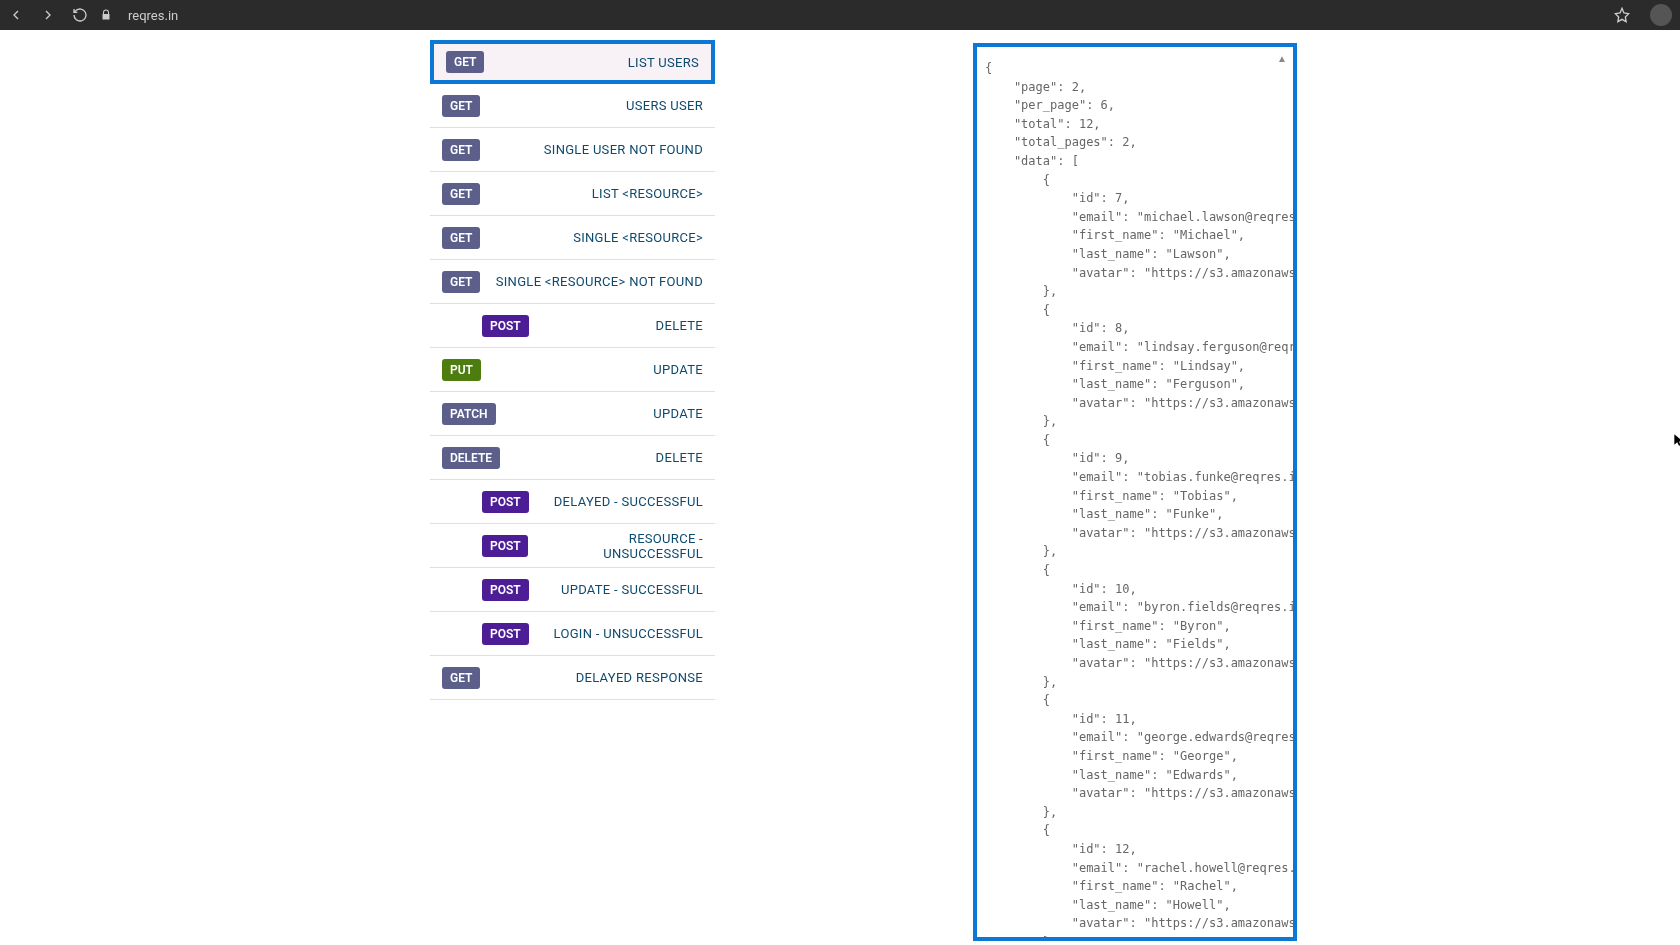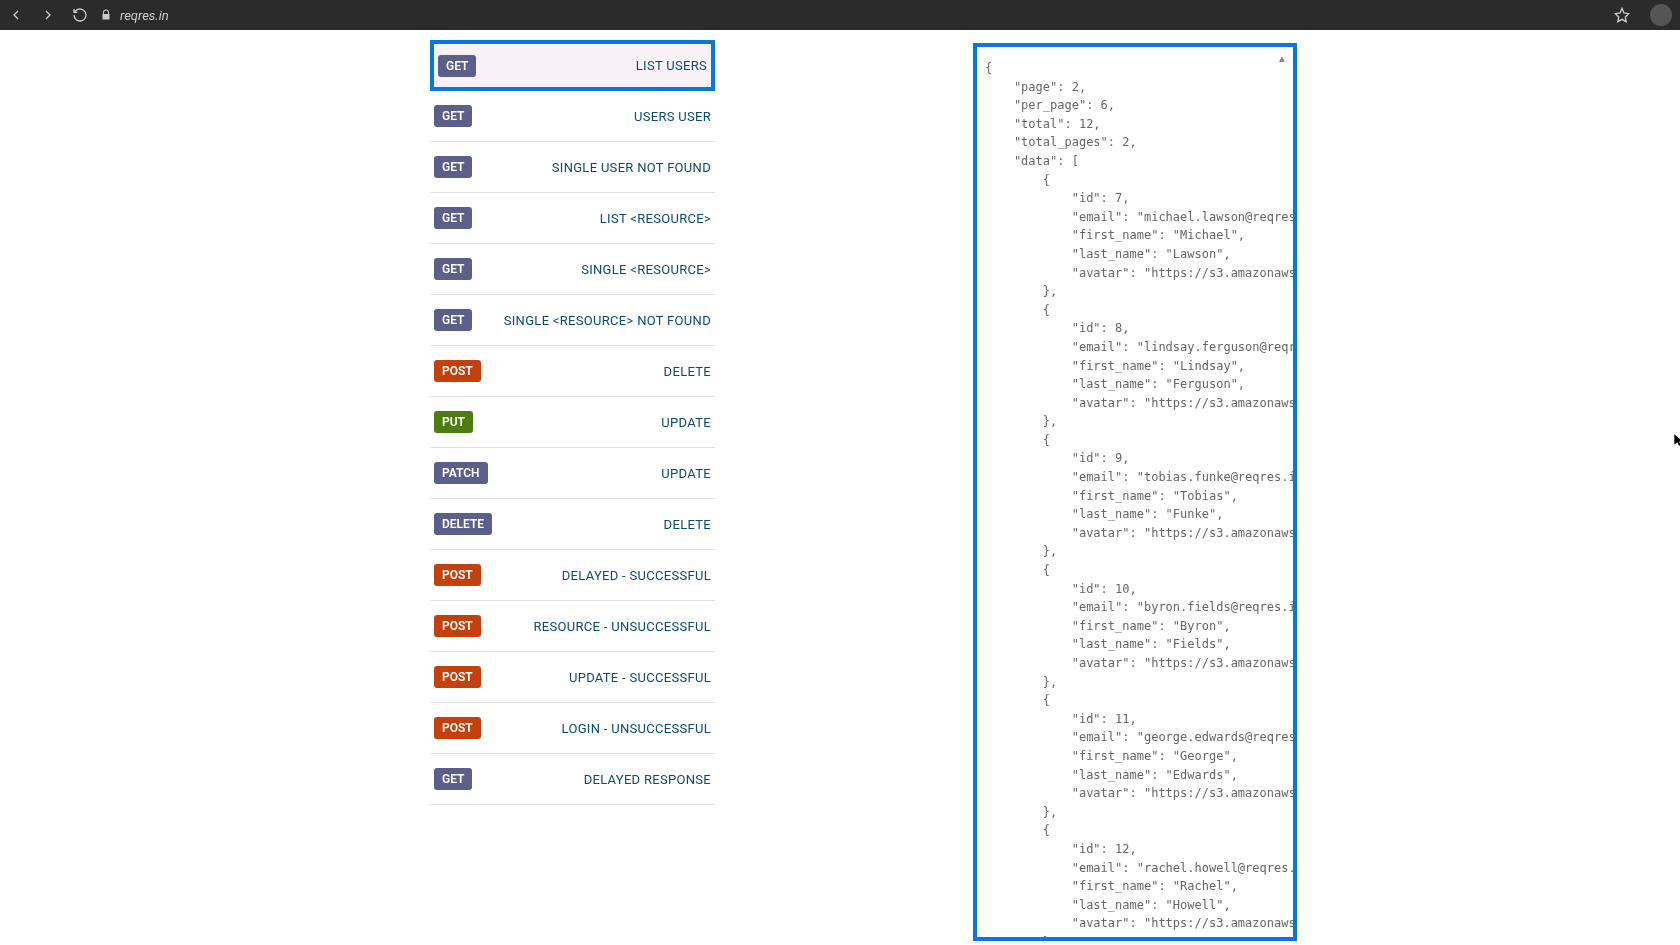--- a/index.html
+++ b/index.html
@@ -22,63 +22,62 @@
     display: flex;
     gap: 16px;
     align-items: center;
     color: #cccccc;
   }
   .nav-icon { width: 16px; height: 16px; cursor: pointer; }
   .url-bar {
     flex: 1;
     display: flex;
     align-items: center;
-    gap: 8px;
+    gap: 16px;
     color: #ccc;
     font-size: 13px;
-    font-style: italic;
   }
   .lock-icon { width: 12px; height: 12px; }
   .star-icon { width: 16px; height: 16px; margin-right: 8px; }
   .avatar-circle { width: 22px; height: 22px; border-radius: 50%; background: #555; }
   
   .content {
     display: flex;
     padding-top: 10px;
   }
   
   .endpoints {
     margin-left: 430px;
     width: 285px;
   }
   .endpoint {
     display: flex;
     align-items: center;
     justify-content: space-between;
-    padding: 8px 4px;
+    padding: 8px 12px;
     border-bottom: 1px solid #e0e0e0;
     cursor: pointer;
-    height: 51px;
+    height: 44px;
   }
   .endpoint.selected {
     border: 4px solid #0b78d6;
     background: #f8f1f5;
   }
   .method-badge {
     display: inline-block;
     color: #fff;
     font-size: 12px;
     font-weight: 600;
     padding: 4px 8px;
     border-radius: 3px;
     text-align: center;
     min-width: 36px;
   }
   .method-get    { background: #5b5f8a; }
-  .method-post   { background: #c2410c; }
+  .method-post   { background: #4c1d95; margin-left: 40px; }
   .method-put    { background: #4d7c0f; }
   .method-patch  { background: #5b5f8a; }
   .method-delete { background: #5b5f8a; }
   .endpoint-label {
     color: #0c4a6e;
     font-size: 13px;
     text-align: right;
     letter-spacing: 0.3px;
   }
   

